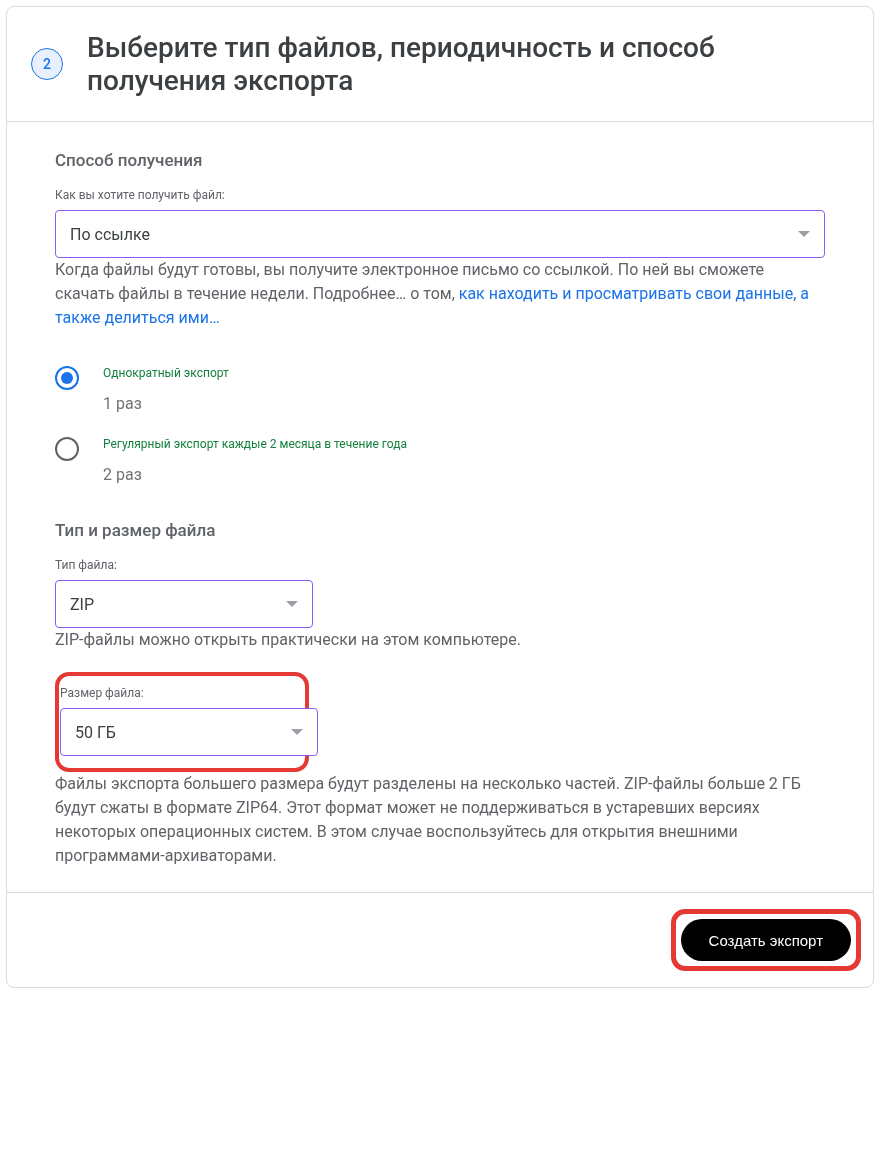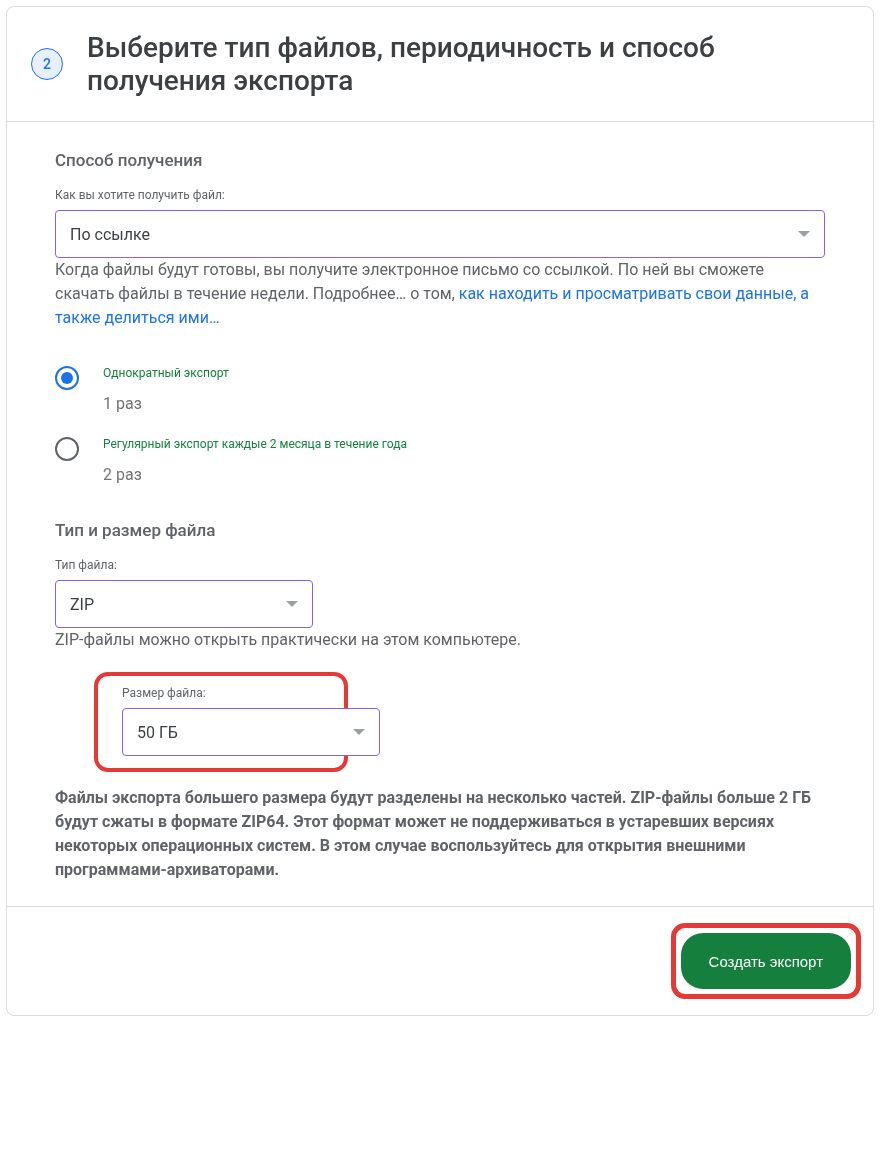--- a/index.html
+++ b/index.html
@@ -120,43 +120,42 @@
     color: #15803d;
   }
   .radio-sub {
     font-size: 16px;
     color: #737373;
     margin-top: 14px;
   }
   .highlight-box {
     border: 4px solid #e53935;
     border-radius: 14px;
-    padding: 10px 12px 12px 24px;
+    padding: 10px 12px 12px 1px;
     width: 254px;
     margin-top: 4px;
-    margin-left: 39px;
   }
   .footer {
     border-top: 1px solid #dadce0;
     padding: 16px 12px;
     display: flex;
     justify-content: flex-end;
     margin-top: 24px;
   }
   .btn-highlight {
     border: 5px solid #e53935;
     border-radius: 14px;
     padding: 5px;
   }
   .btn-primary {
-    background: #15803d;
+    background: #000000;
     color: #fff;
     border: none;
     border-radius: 22px;
-    height: 56px;
+    height: 42px;
     padding: 0 28px;
     font-size: 15px;
     font-weight: 500;
     cursor: pointer;
   }
 </style>
 </head>
 <body>
 
 <div class="card">
@@ -213,21 +212,21 @@
       <p class="description">ZIP-файлы можно открыть практически на этом компьютере.</p>
 
       <div class="highlight-box" style="margin-top:20px;">
         <div class="field-label">Размер файла:</div>
         <div class="select small">
           <span class="select-text">50 ГБ</span>
           <span class="caret"></span>
         </div>
       </div>
 
-      <p class="description" style="margin-top:14px;font-weight:bold;">Файлы экспорта большего размера будут разделены на несколько частей. ZIP-файлы больше 2 ГБ будут сжаты в формате ZIP64. Этот формат может не поддерживаться в устаревших версиях некоторых операционных систем. В этом случае воспользуйтесь для открытия внешними программами-архиваторами.</p>
+      <p class="description" style="">Файлы экспорта большего размера будут разделены на несколько частей. ZIP-файлы больше 2 ГБ будут сжаты в формате ZIP64. Этот формат может не поддерживаться в устаревших версиях некоторых операционных систем. В этом случае воспользуйтесь для открытия внешними программами-архиваторами.</p>
     </div>
 
   </div>
 
   <div class="footer">
     <div class="btn-highlight">
       <button class="btn-primary">Создать экспорт</button>
     </div>
   </div>
 

